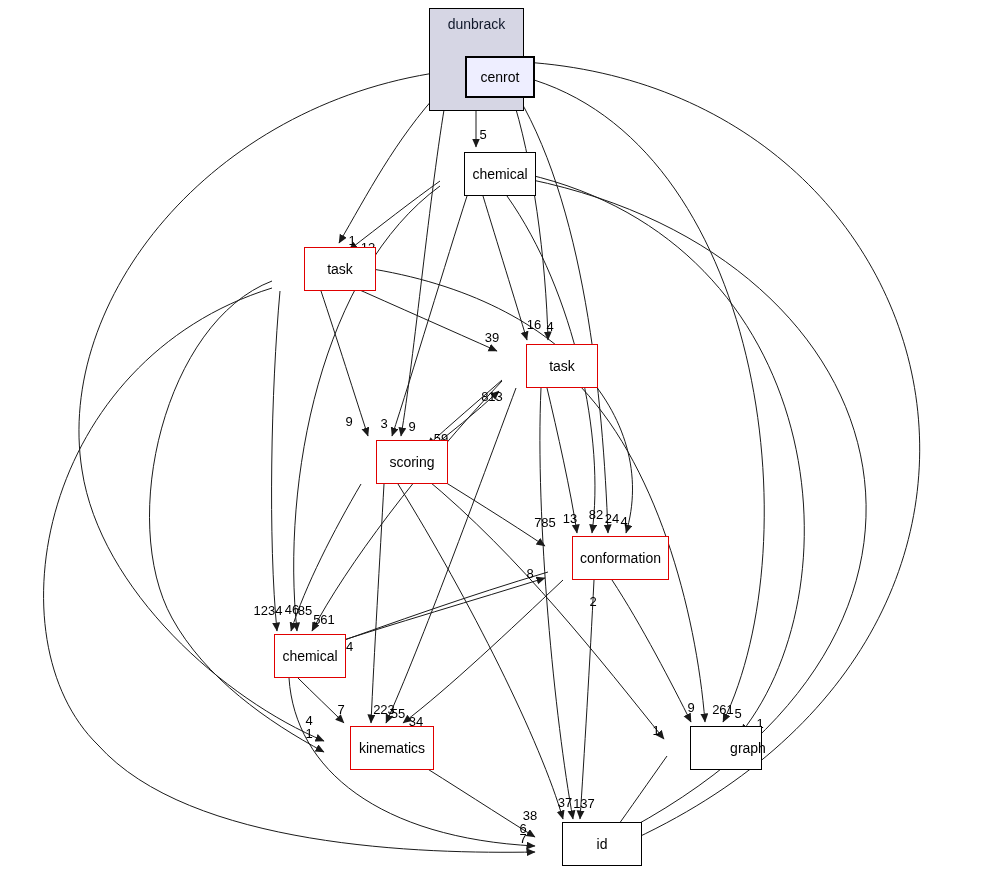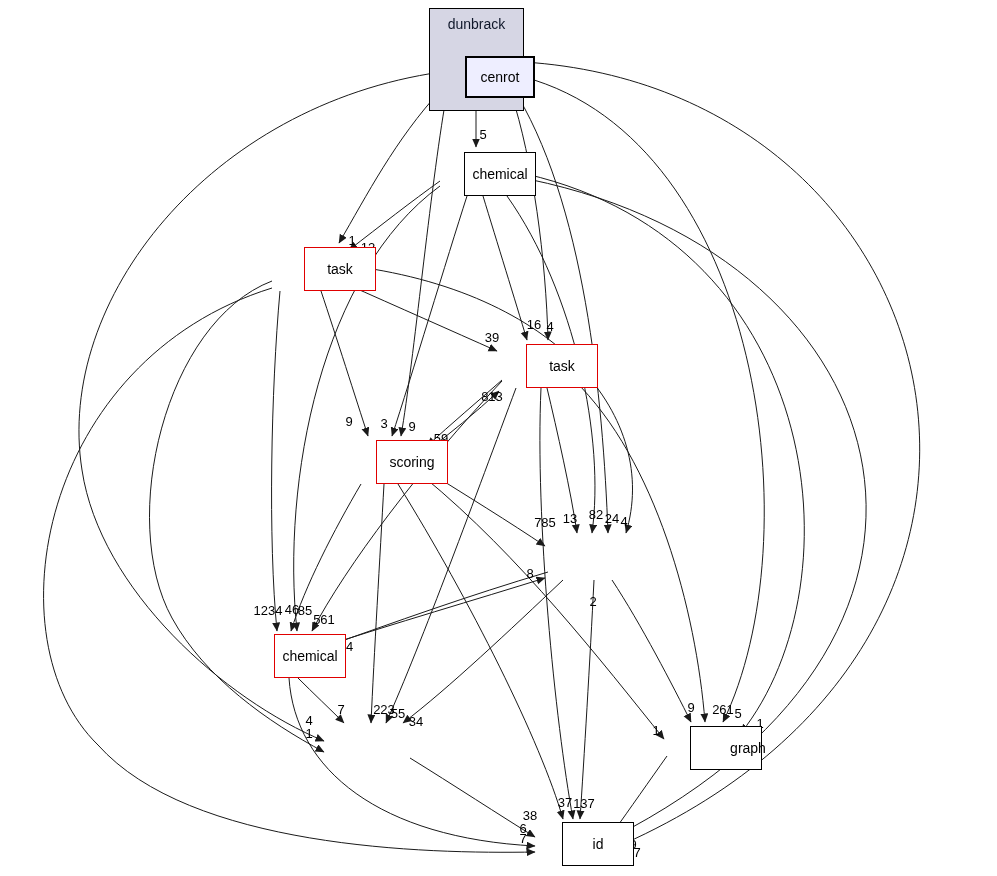--- a/index.html
+++ b/index.html
@@ -133,27 +133,33 @@
       </div>
       <div class="node" style="left: 280px; top: 247px; width: 72px; height: 44px; border-color: rgb(224, 0, 0); border-width: 1px; background: rgb(255, 255, 255);">
         <span>task</span>
       </div>
       <div class="node" style="left: 502px; top: 344px; width: 72px; height: 44px; border-color: rgb(224, 0, 0); border-width: 1px; background: rgb(255, 255, 255);">
         <span>task</span>
       </div>
       <div class="node" style="left: 352px; top: 440px; width: 72px; height: 44px; border-color: rgb(224, 0, 0); border-width: 1px; background: rgb(255, 255, 255);">
         <span>scoring</span>
       </div>
+      <div class="node" style="left: 548px; top: 536px; width: 97px; height: 44px; border-color: rgb(224, 0, 0); border-width: 1px; background: rgb(255, 255, 255);">
+        <span>conformation</span>
+      </div>
       <div class="node" style="left: 250px; top: 634px; width: 72px; height: 44px; border-color: rgb(224, 0, 0); border-width: 1px; background: rgb(255, 255, 255); align-items: center;">
         <span>chemical</span>
+      </div>
+      <div class="node" style="left: 326px; top: 726px; width: 84px; height: 44px; border-color: rgb(224, 0, 0); border-width: 1px; background: rgb(255, 255, 255);">
+        <span>kinematics</span>
       </div>
       <div class="node" style="left: 666px; top: 726px; width: 72px; height: 44px; border-color: rgb(0, 0, 0); border-width: 1px; background: rgb(255, 255, 255); padding-left: 44px;">
         <span>graph</span>
       </div>
-      <div class="node" style="left: 538px; top: 822px; width: 72px; height: 44px; border-color: rgb(0, 0, 0); border-width: 1px; background: rgb(255, 255, 255);">
+      <div class="node" style="left: 538px; top: 822px; width: 80px; height: 44px; border-color: rgb(0, 0, 0); border-width: 1px; background: rgb(255, 255, 255);">
         <span>id</span>
       </div>
       <div class="node" style="left: 441px; top: 56px; width: 70px; height: 42px; border-color: rgb(0, 0, 0); border-width: 2px; background: rgb(238, 238, 255);">
         <span>cenrot</span>
       </div>
     </div>
 
 </div>
 
 </body></html>

